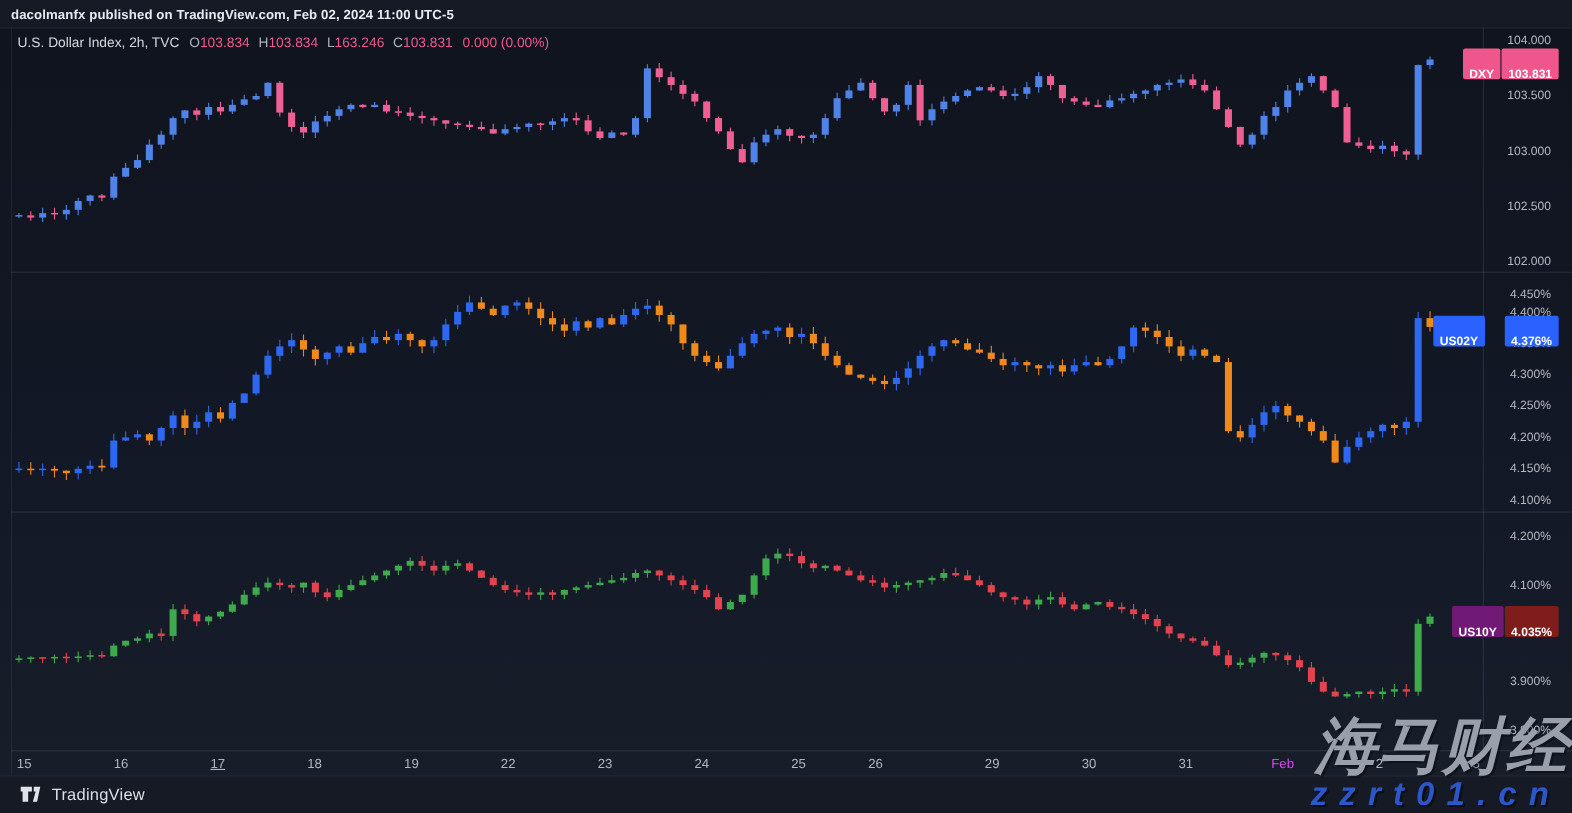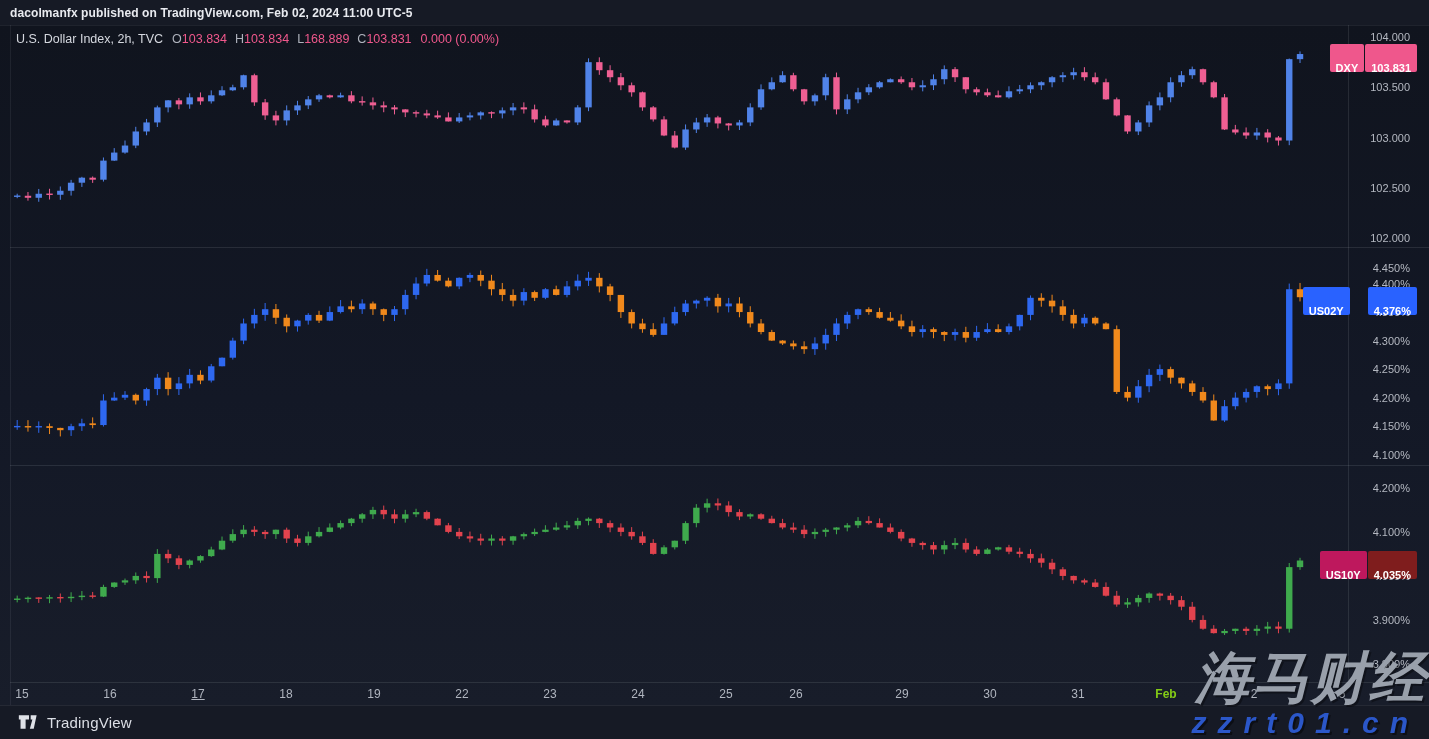--- a/index.html
+++ b/index.html
@@ -35,21 +35,21 @@
   .legend .ohlc .v{color:#f0588c;}
   .legend .change{color:#f0588c;}
   .tick{
     position:absolute;right:19px;width:70px;text-align:right;
     font-size:11px;color:#b4b8c1;line-height:14px;z-index:2;
   }
   .time-label{
     position:absolute;top:687px;transform:translateX(-50%);
     font-size:12px;color:#b0b5bf;z-index:2;
   }
-  .time-label.em{color:#84cc16;font-weight:bold;}
+  .time-label.em{color:#d946ef;}
   .badge{
     position:absolute;right:12px;height:20px;display:inline-flex;gap:1px;z-index:4;
     font-size:11px;font-weight:bold;color:#fff;line-height:20px;
   }
   .badge .chip{border-radius:2px;padding:14px 6px;}
   .footer{
     position:absolute;left:0;top:705px;width:1429px;height:34px;
     display:flex;align-items:center;
   }
   .brand{display:flex;align-items:center;gap:7px;margin-left:18px;}
@@ -93,21 +93,21 @@
         <span class="item">
           <span class="k">O</span>
           <span class="v">103.834</span>
         </span>
         <span class="item">
           <span class="k">H</span>
           <span class="v">103.834</span>
         </span>
         <span class="item">
           <span class="k">L</span>
-          <span class="v">168.889</span>
+          <span class="v">163.246</span>
         </span>
         <span class="item">
           <span class="k">C</span>
           <span class="v">103.831</span>
         </span>
       </span>
     <span class="change">0.000 (0.00%)</span>
   </div>
 
   <div id="panes-layer">
@@ -874,21 +874,21 @@
     <div class="badge" style="top: 287.22px; gap: 18px;">
       <span class="chip" style="background: rgb(41, 98, 255);">US02Y</span>
       <span class="chip" style="background: rgb(41, 98, 255);">4.376%</span>
     </div>
     <div class="tick" style="top: 480.888px;">4.200%</div>
     <div class="tick" style="top: 524.905px;">4.100%</div>
     <div class="tick" style="top: 568.921px;">4.000%</div>
     <div class="tick" style="top: 612.937px;">3.900%</div>
     <div class="tick" style="top: 656.953px;">3.800%</div>
     <div class="badge" style="top: 550.515px;">
-      <span class="chip" style="background: #be185d;">US10Y</span>
+      <span class="chip" style="background: #701a75;">US10Y</span>
       <span class="chip" style="background: #7f1d1d;">4.035%</span>
     </div>
     <div class="time-label" style="left: 22px;">15</div>
     <div class="time-label" style="left: 110px;">16</div>
     <div class="time-label" style="left: 198px; text-decoration: underline;">17</div>
     <div class="time-label" style="left: 286px;">18</div>
     <div class="time-label" style="left: 374px;">19</div>
     <div class="time-label" style="left: 462px;">22</div>
     <div class="time-label" style="left: 550px;">23</div>
     <div class="time-label" style="left: 638px;">24</div>

